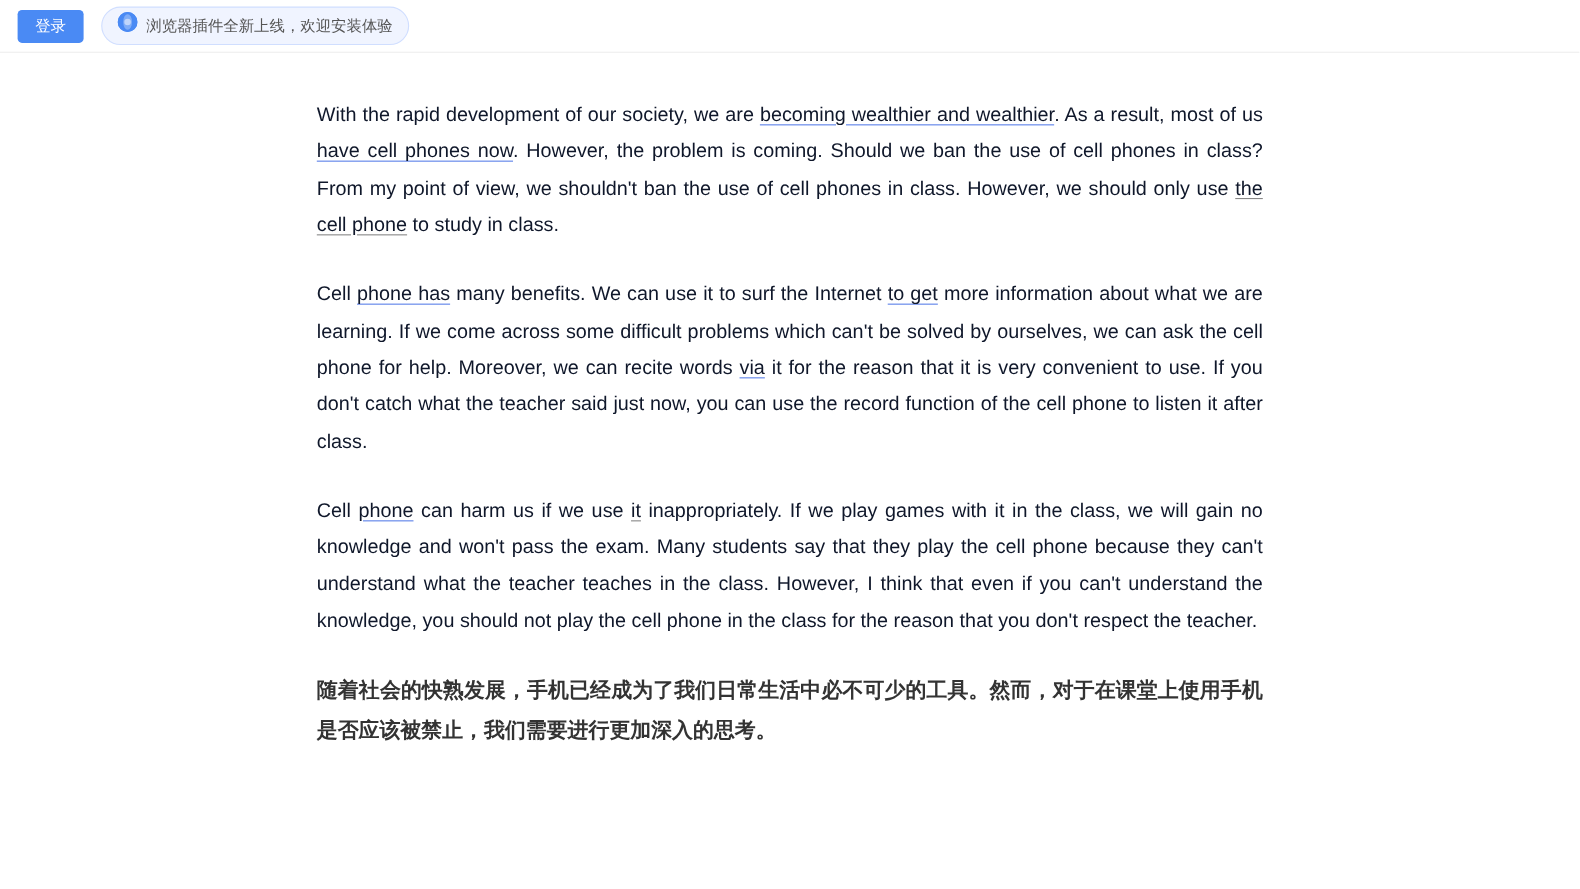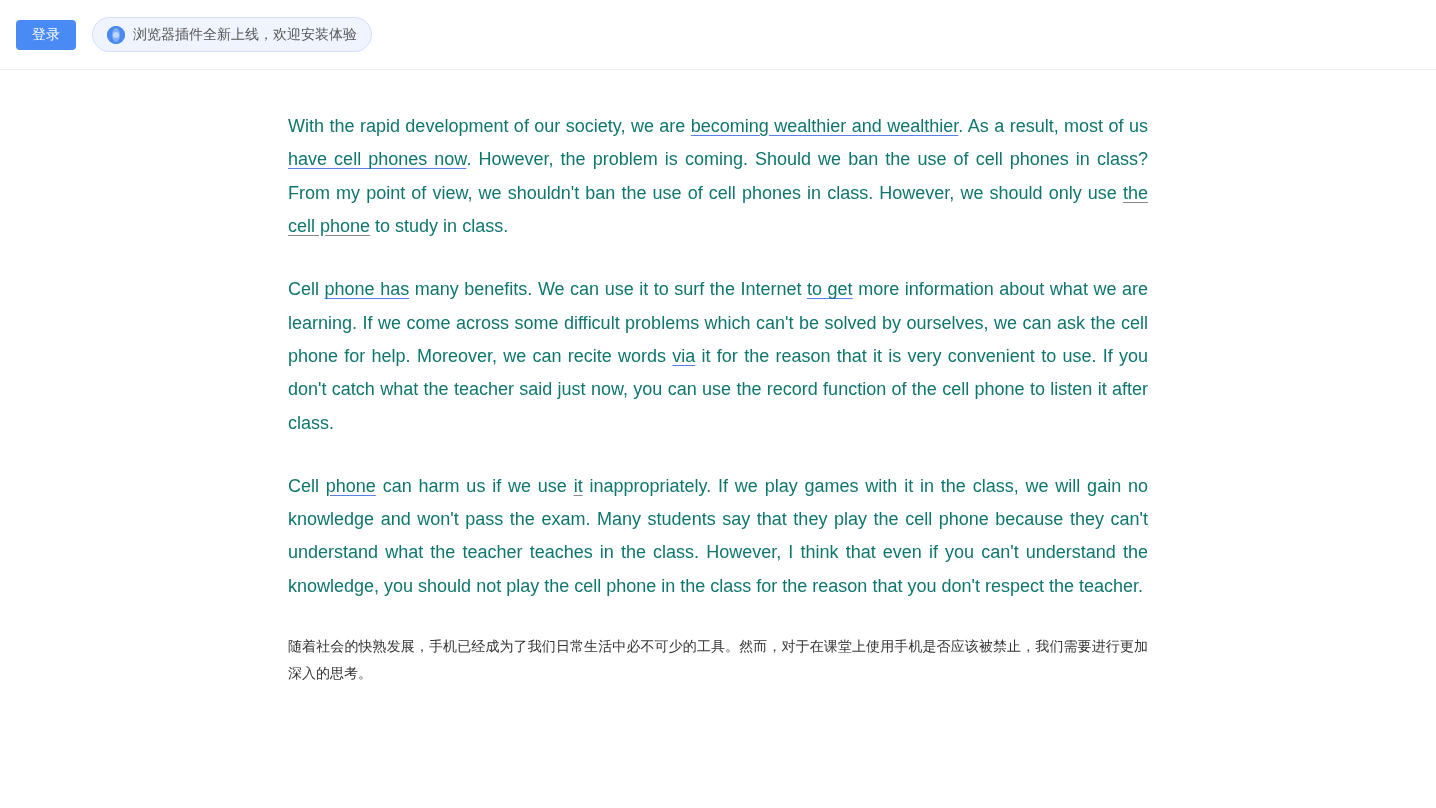--- a/index.html
+++ b/index.html
@@ -12,40 +12,39 @@
       font-family: -apple-system, BlinkMacSystemFont, "Segoe UI", Arial, sans-serif;
       background: #ffffff;
       color: #333333;
       font-size: 18px;
       line-height: 1.8;
     }
 
     .top-bar {
       display: flex;
       align-items: center;
-      padding: 17px 16px;
+      padding: 6px 16px;
       background: #ffffff;
       border-bottom: 1px solid #eeeeee;
       gap: 16px;
     }
 
     .login-btn {
       background: #4a8af4;
       color: white;
       border: none;
       border-radius: 4px;
       padding: 6px 16px;
       font-size: 14px;
       cursor: pointer;
       font-weight: 500;
     }
 
     .plugin-banner {
       display: flex;
-      align-items: center;
       gap: 8px;
       background: #f0f4ff;
       border: 1px solid #d0deff;
       border-radius: 20px;
       padding: 4px 14px;
       font-size: 14px;
       color: #555;
       cursor: pointer;
     }
 
@@ -59,42 +58,43 @@
     }
 
     .content-area {
       max-width: 900px;
       margin: 0 auto;
       padding: 40px 20px 40px 20px;
     }
 
     .paragraph {
       margin-bottom: 30px;
-      color: #0f766e;
+      color: #0f172a;
       font-size: 18px;
       line-height: 1.85;
       text-align: justify;
     }
 
     .underline-blue {
       text-decoration: underline;
       text-decoration-color: #5b7fe8;
       text-underline-offset: 3px;
     }
 
     .underline-thin {
       text-decoration: underline;
       text-decoration-color: #888;
       text-underline-offset: 3px;
     }
 
     .chinese-text {
-      font-size: 14px;
+      font-size: 19px;
       color: #333;
       line-height: 1.9;
+      font-weight: bold;
     }
   </style>
 </head>
 <body>
 
 <div class="top-bar">
   <button class="login-btn">登录</button>
   <div class="plugin-banner">
     <span class="plugin-icon">
       <svg width="18" height="18" viewBox="0 0 18 18" fill="none">

